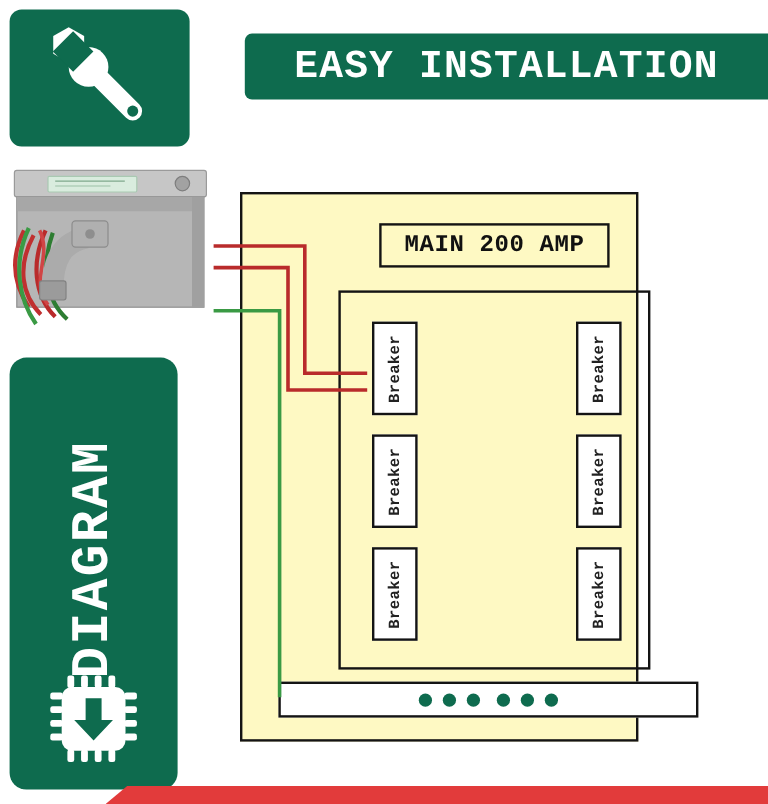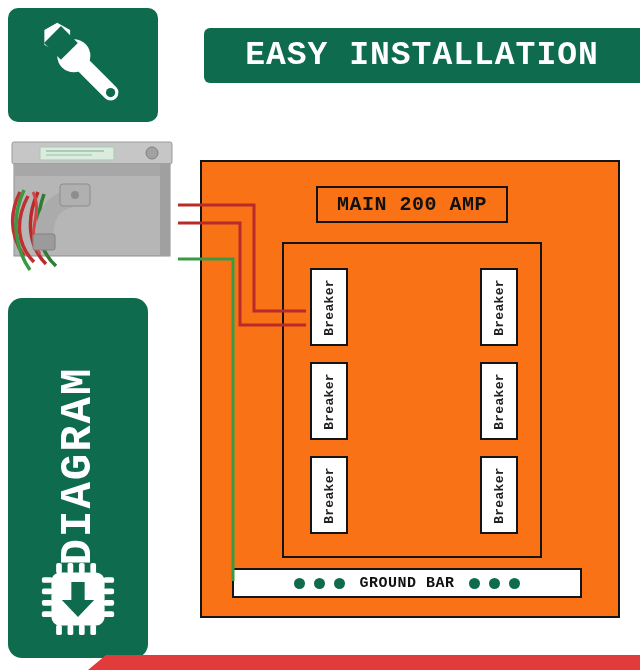--- a/index.html
+++ b/index.html
@@ -26,22 +26,22 @@
   
   .side-banner{position:absolute;left:8px;top:298px;width:140px;height:360px;
     background:var(--green);border-radius:14px;}
   .vtext-wrap{position:absolute;left:0;top:18px;width:140px;height:300px;
     display:flex;align-items:center;justify-content:center;}
   .vtext{transform:rotate(-90deg);white-space:nowrap;color:#fff;
     font-size:44px;font-weight:800;letter-spacing:2px;}
   .chip-wrap{position:absolute;left:50%;bottom:16px;transform:translateX(-50%);}
 
   
-  .panel{position:absolute;left:200px;top:160px;width:420px;height:458px;
-    border:2px solid var(--ink);background:#f97316;}
+  .panel{position:absolute;left:200px;top:160px;width:332px;height:458px;
+    border:2px solid var(--ink);background:#fef9c3;}
   .main-box{position:absolute;left:114px;top:24px;width:192px;height:37px;
     border:2px solid var(--ink);display:flex;align-items:center;justify-content:center;}
   .main-box span{font-size:20px;font-weight:800;color:#111;letter-spacing:.5px;}
   .inner-box{position:absolute;left:80px;top:80px;width:260px;height:316px;
     border:2px solid var(--ink);}
   .breaker{position:absolute;width:38px;height:78px;border:2px solid var(--ink);
     display:flex;align-items:center;justify-content:center;background:#fff;}
   .breaker .vlabel{transform:rotate(-90deg);white-space:nowrap;font-size:13px;
     font-weight:600;color:#222;letter-spacing:.3px;}
   .b0{left:26px;top:24px;} .b1{left:196px;top:24px;}
@@ -160,21 +160,20 @@
       <div class="breaker b5">
           <span class="vlabel">Breaker</span>
         </div>
     </div>
     <div class="ground-bar">
       <span class="dots">
         <span class="dot"></span>
         <span class="dot"></span>
         <span class="dot"></span>
       </span>
-      <span class="glabel">GROUND BAR</span>
       <span class="dots">
         <span class="dot"></span>
         <span class="dot"></span>
         <span class="dot"></span>
       </span>
     </div>
   </div>
 
   <svg class="wires" viewBox="0 0 640 670">
     <path d="M178 205 H254 V311 H306" stroke="#b92b2b" stroke-width="3" fill="none"></path>

